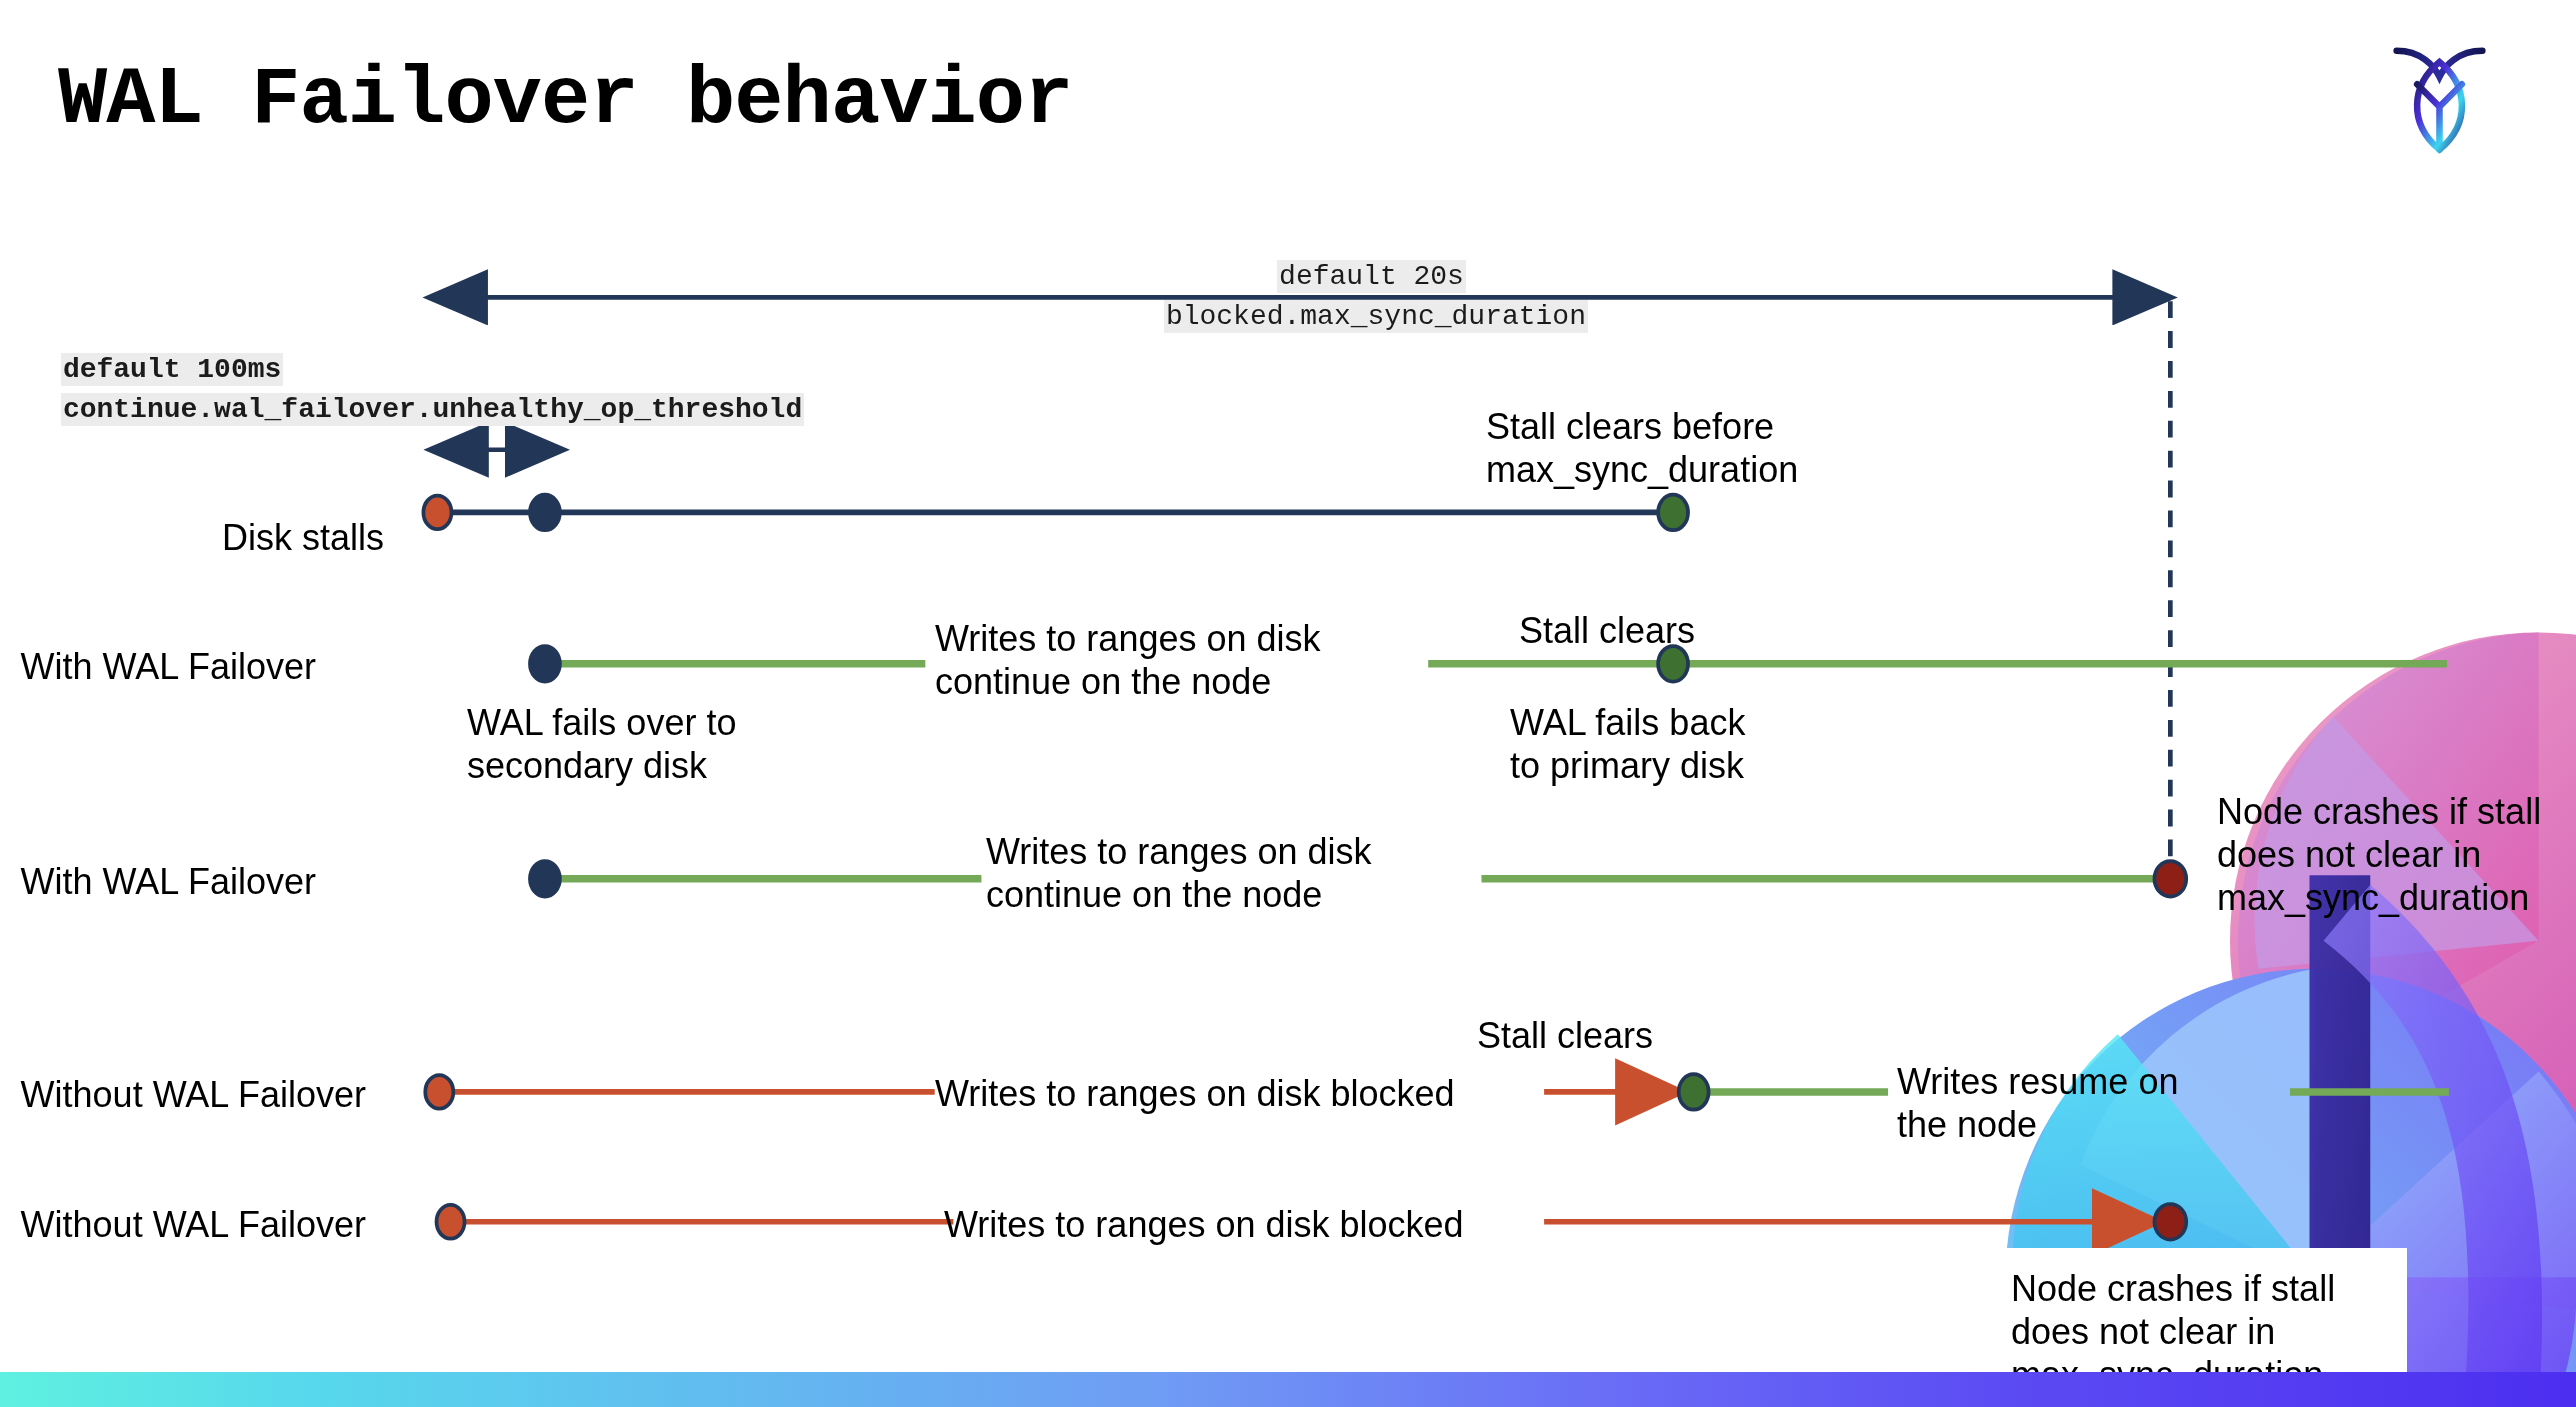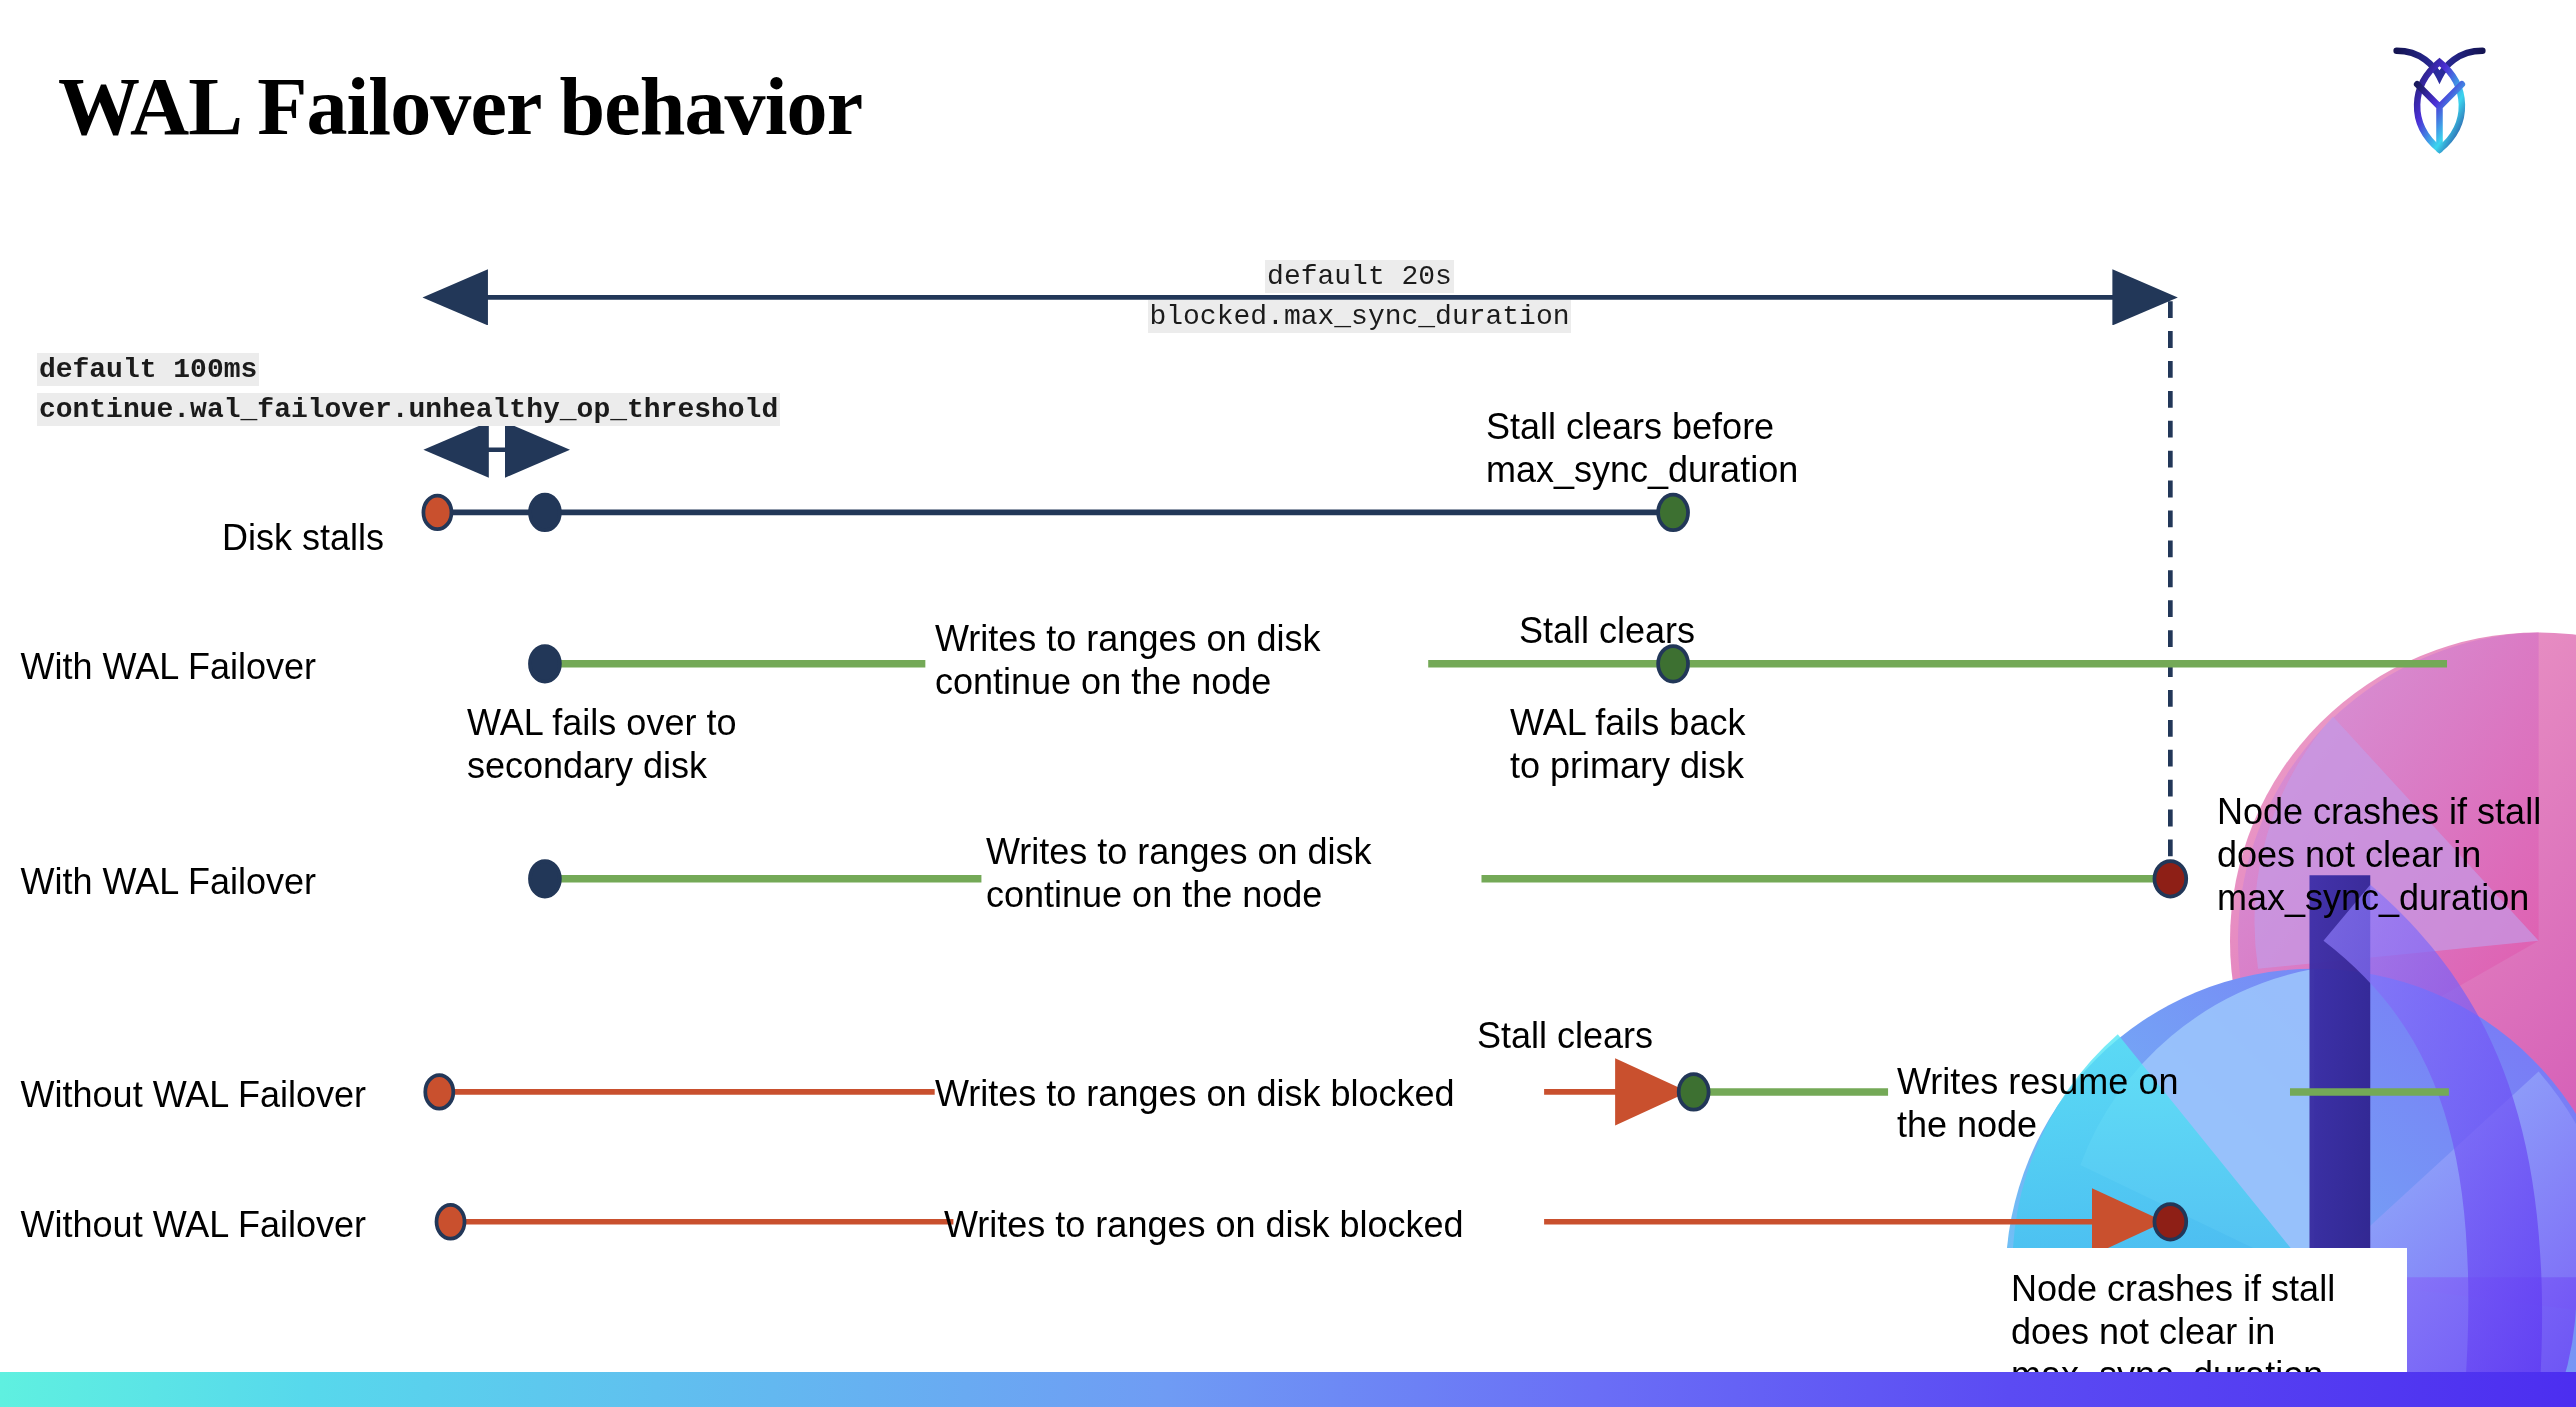--- a/index.html
+++ b/index.html
@@ -14,27 +14,27 @@
     position: relative;
     width: 2576px;
     height: 1408px;
     background: #ffffff;
     overflow: hidden;
   }
   
   #title {
     position: absolute;
     left: 58px;
-    top: 60px;
+    top: 54px;
     font-size: 82px;
     font-weight: bold;
     letter-spacing: -0.9px;
     color: #000000;
     white-space: nowrap;
-    font-family: Liberation Serif, serif;
+    font-family: Liberation Mono, monospace;
   }
   
   #logo {
     position: absolute;
     left: 2389px;
     top: 34px;
     width: 101px;
     height: 123px;
   }
   
@@ -95,20 +95,21 @@
     position: absolute;
     font-family: "Liberation Mono", monospace;
     font-size: 28px;
     line-height: 40px;
     color: #1b1b1b;
     white-space: nowrap;
   }
   .code span {
     background: #ececec;
     padding: 0.9px 1.9px;
+    margin-left: 24px;
   }
 </style>
 </head>
 <body>
 
 <div id="slide">
 
   <svg id="deco" viewBox="0 0 740 900" preserveAspectRatio="none">
     <defs>
       <linearGradient id="gA" x1="0" y1="0" x2="1" y2="1">

